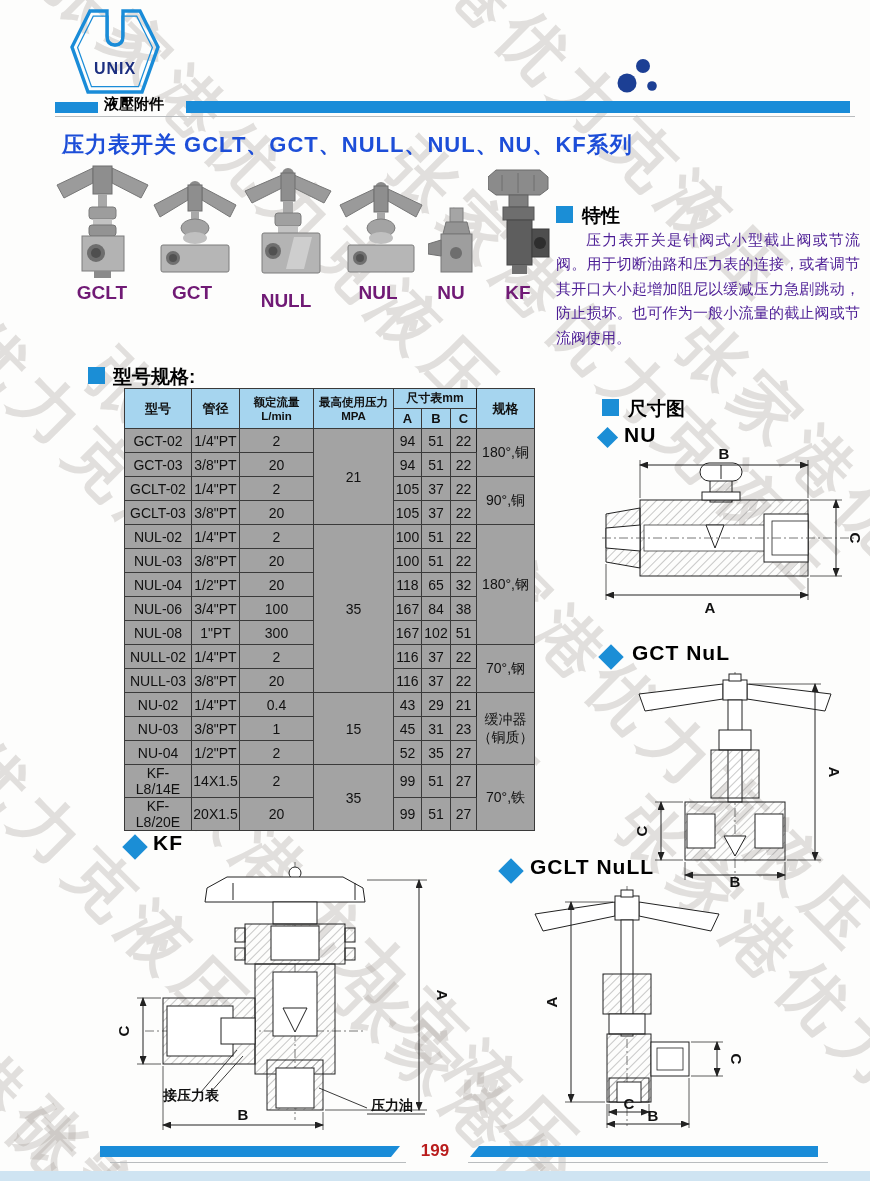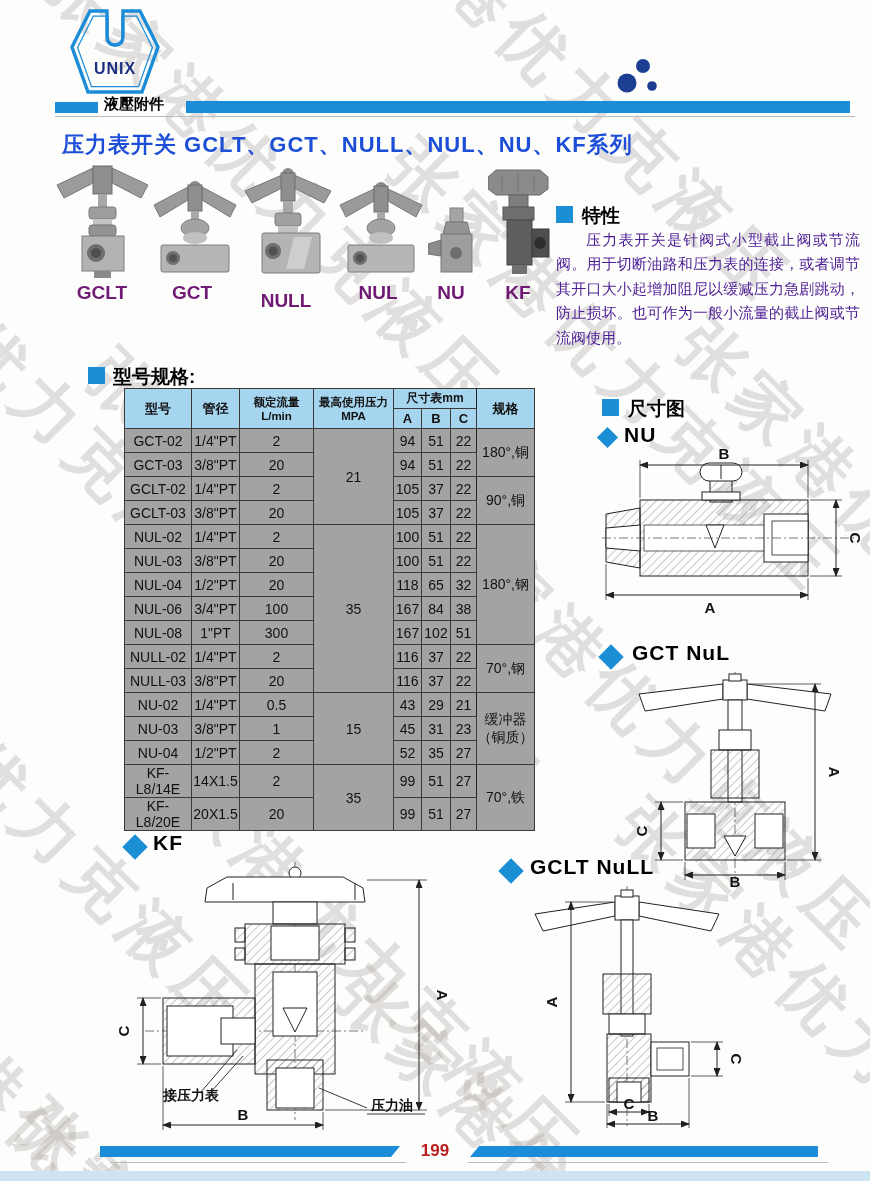--- a/index.html
+++ b/index.html
@@ -296,21 +296,21 @@
             <td class="c-model">NULL-03</td>
             <td class="c-pipe">3/8"PT</td>
             <td class="c-flow">20</td>
             <td class="c-a dimgrp">116</td>
             <td class="c-b">37</td>
             <td class="c-c dimgrp-r">22</td>
           </tr>
           <tr class="grp-top">
             <td class="c-model">NU-02</td>
             <td class="c-pipe">1/4"PT</td>
-            <td class="c-flow">0.5</td>
+            <td class="c-flow">0.4</td>
             <td class="c-press" rowspan="3">15</td>
             <td class="c-a dimgrp">43</td>
             <td class="c-b">29</td>
             <td class="c-c dimgrp-r">21</td>
             <td class="c-spec" rowspan="3">缓冲器
 （铜质）</td>
           </tr>
           <tr>
             <td class="c-model">NU-03</td>
             <td class="c-pipe">3/8"PT</td>

